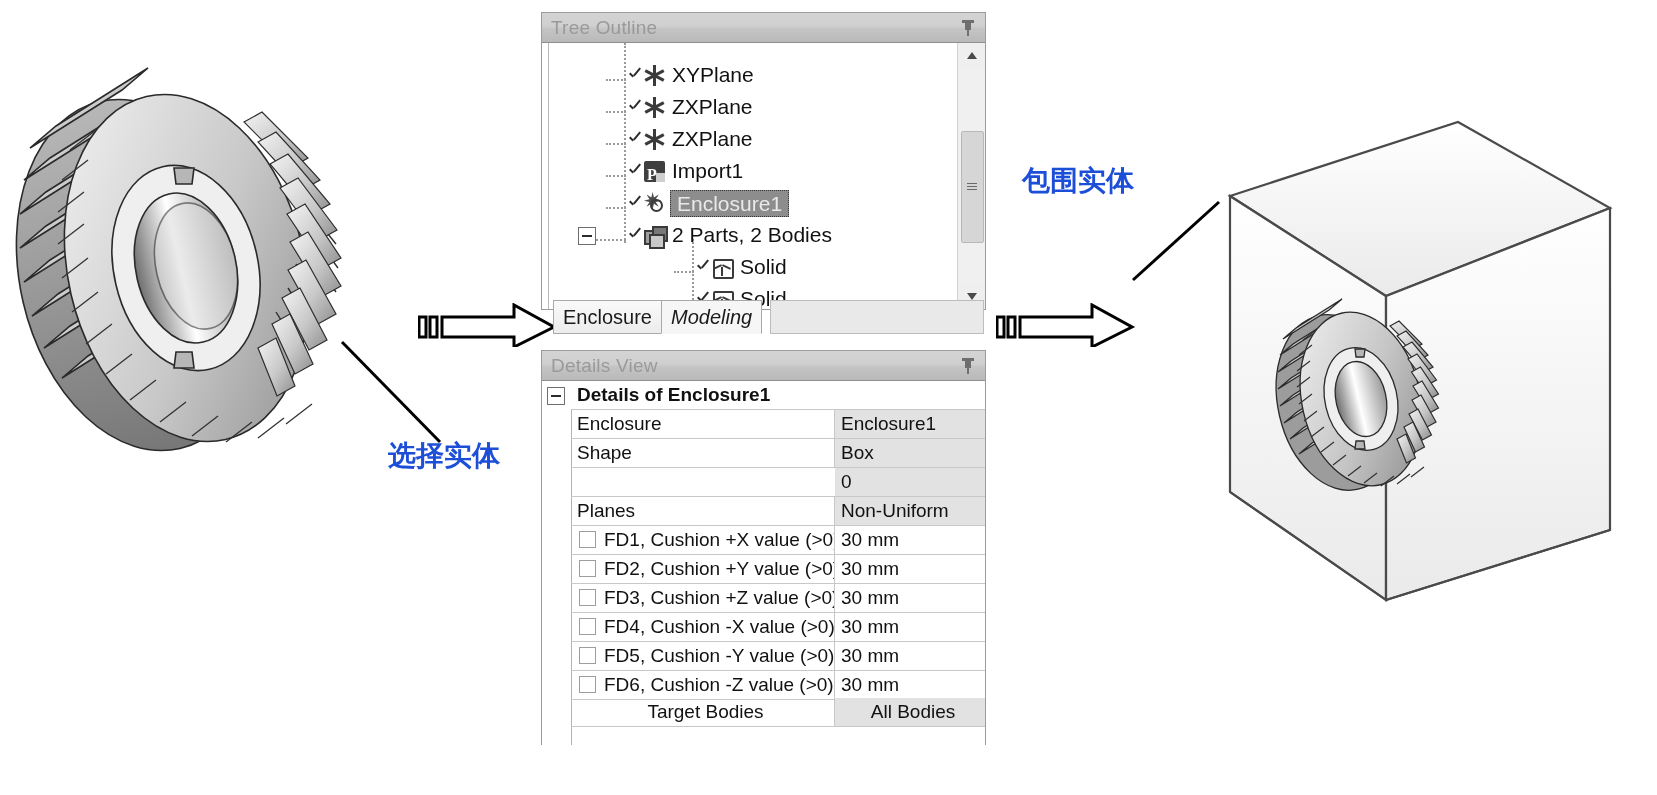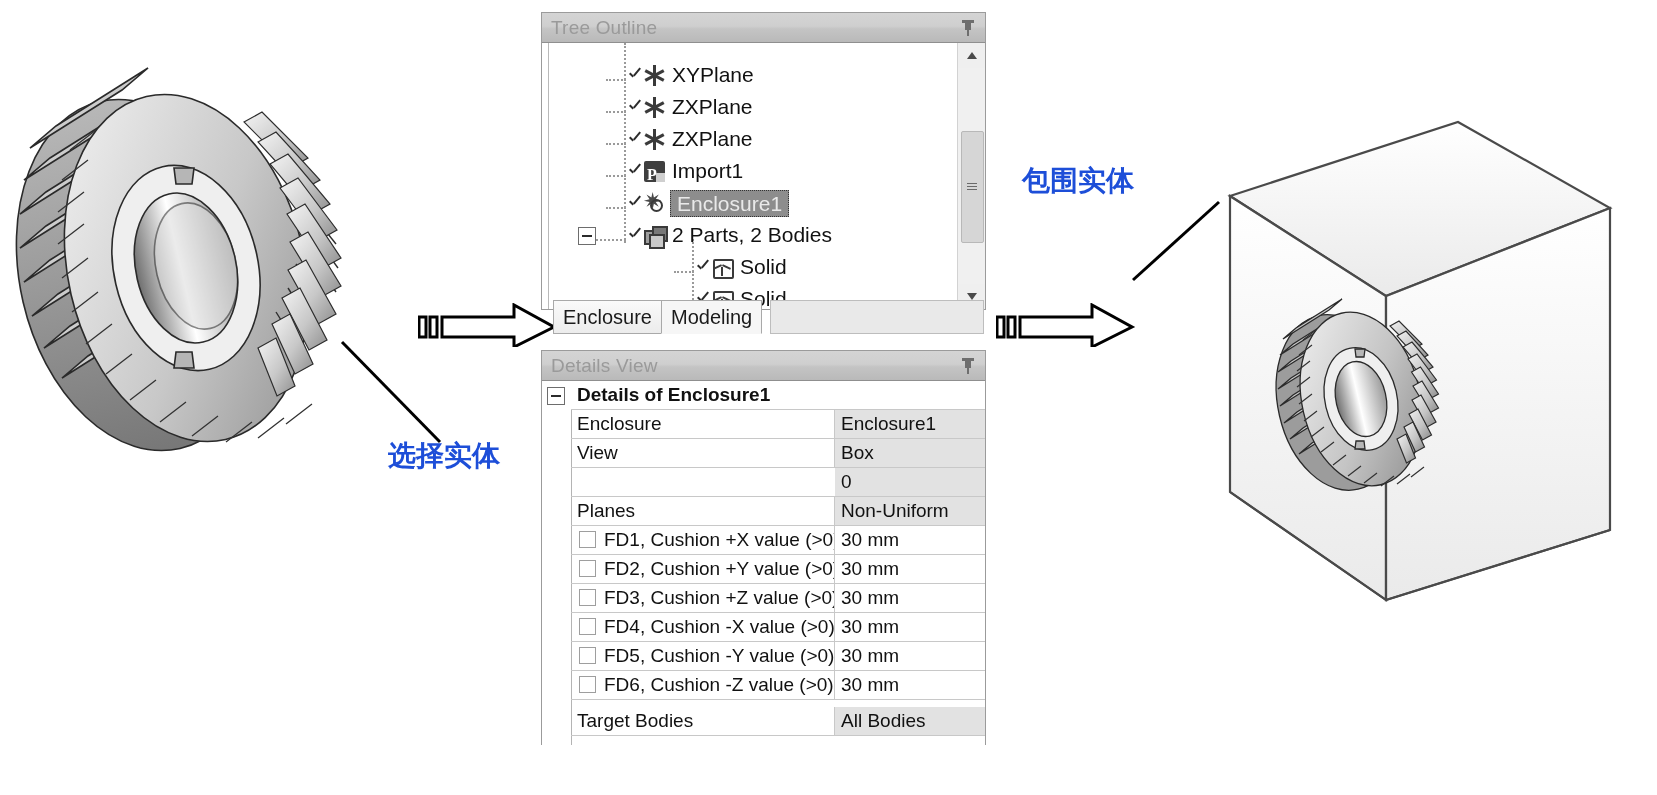--- a/index.html
+++ b/index.html
@@ -97,21 +97,21 @@
   #sb-thumb{position:absolute;left:3px;top:88px;width:21px;height:110px;background:#d6d6d6;
      border:1px solid #b8b8b8;border-radius:2px;}
   #sb-grip{position:absolute;left:9px;top:140px;width:10px;height:9px;}
   #sb-grip i{display:block;height:1px;background:#6a6a6a;margin-bottom:2px;}
 
   
   #tabs{position:absolute;left:553px;top:300px;height:34px;}
   .tab{position:absolute;top:0;height:34px;line-height:32px;font-size:20px;color:#1a1a1a;
        box-sizing:border-box;border:1px solid #a9a9a9;padding:0 9px;
        background:linear-gradient(to bottom,#fafafa,#ececec);}
-  .tab.active{background:#f6f6f6;border-bottom-color:#f6f6f6;z-index:3;}
+  .tab.active{background:#f6f6f6;border-bottom-color:#f6f6f6;z-index:3;font-style:italic;}
   #tab-blank{position:absolute;left:770px;top:300px;width:214px;height:34px;
        background:#e9e9e9;border:1px solid #bdbdbd;box-sizing:border-box;}
 
   
   #details-panel{left:541px;top:350px;width:445px;height:395px;
        border-left:1px solid #9b9b9b;border-top:1px solid #9b9b9b;
        border-right:1px solid #9b9b9b;background:#ffffff;box-sizing:border-box;}
   #dv-body{position:absolute;left:0;top:30px;right:0;bottom:0;}
   #dv-leftbar{position:absolute;left:0;top:0;bottom:0;width:29px;background:#fff;
        border-right:1px solid #b4b4b4;}
@@ -379,21 +379,21 @@
 
     <div class="dv-row hdr" style="top:0px;">
       <div class="k">Details of Enclosure1</div>
     </div>
 
     <div class="dv-row" style="top:29px;padding-left:11px;">
       <div class="k">Enclosure</div>
       <div class="v gray">Enclosure1</div>
     </div>
     <div class="dv-row" style="top:58px;">
-      <div class="k">View</div>
+      <div class="k">Shape</div>
       <div class="v gray">Box</div>
     </div>
     <div class="dv-row" style="top:87px;">
       <div class="v gray">0</div>
     </div>
     <div class="dv-row" style="top:116px;">
       <div class="k">Planes</div>
       <div class="v gray">Non-Uniform</div>
     </div>
 
@@ -421,21 +421,21 @@
       <span class="cb"></span>
       <div class="k">FD5,  Cushion -Y value (&gt;0)</div>
       <div class="v">30 mm</div>
     </div>
     <div class="dv-row cbrow" style="top:290px;">
       <span class="cb"></span>
       <div class="k">FD6,  Cushion -Z value (&gt;0)</div>
       <div class="v">30 mm</div>
     </div>
 
-    <div class="dv-row" style="top:326px;">
+    <div class="dv-row" style="top:317px;text-align:center;">
       <div class="k">Target Bodies</div>
       <div class="v gray">All Bodies</div>
     </div>
   </div>
 </div>
 
 <svg class="abs blockarrow" style="left:996px;top:303px;" width="140" height="44" viewBox="0 0 140 44">
   <g fill="none" stroke="#000" stroke-width="3">
     <rect x="1" y="14" width="7" height="20"></rect>
     <rect x="12" y="14" width="7" height="20"></rect>

